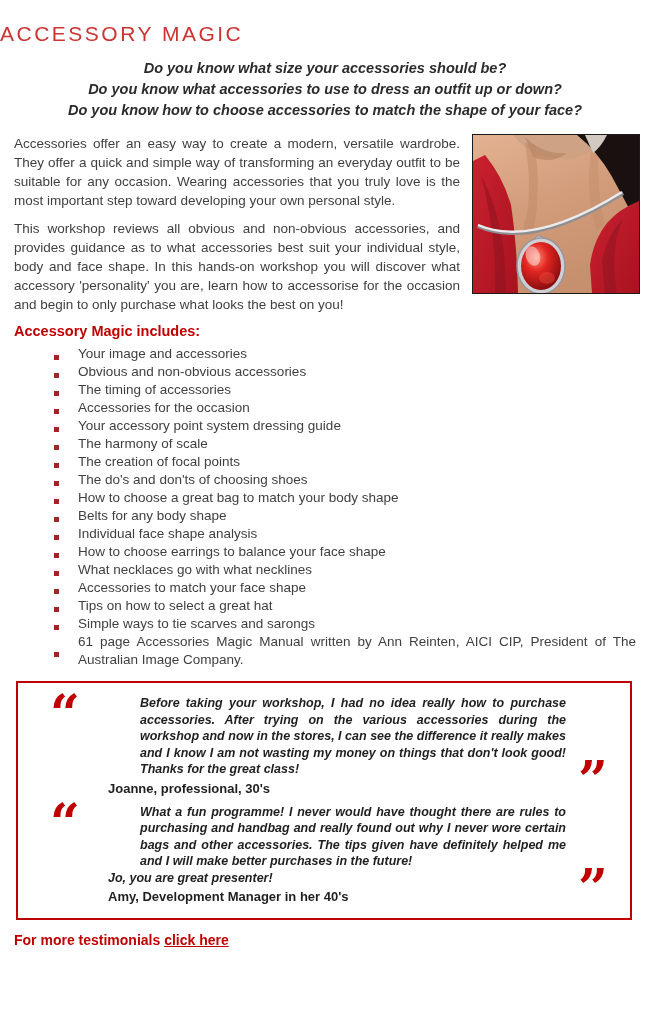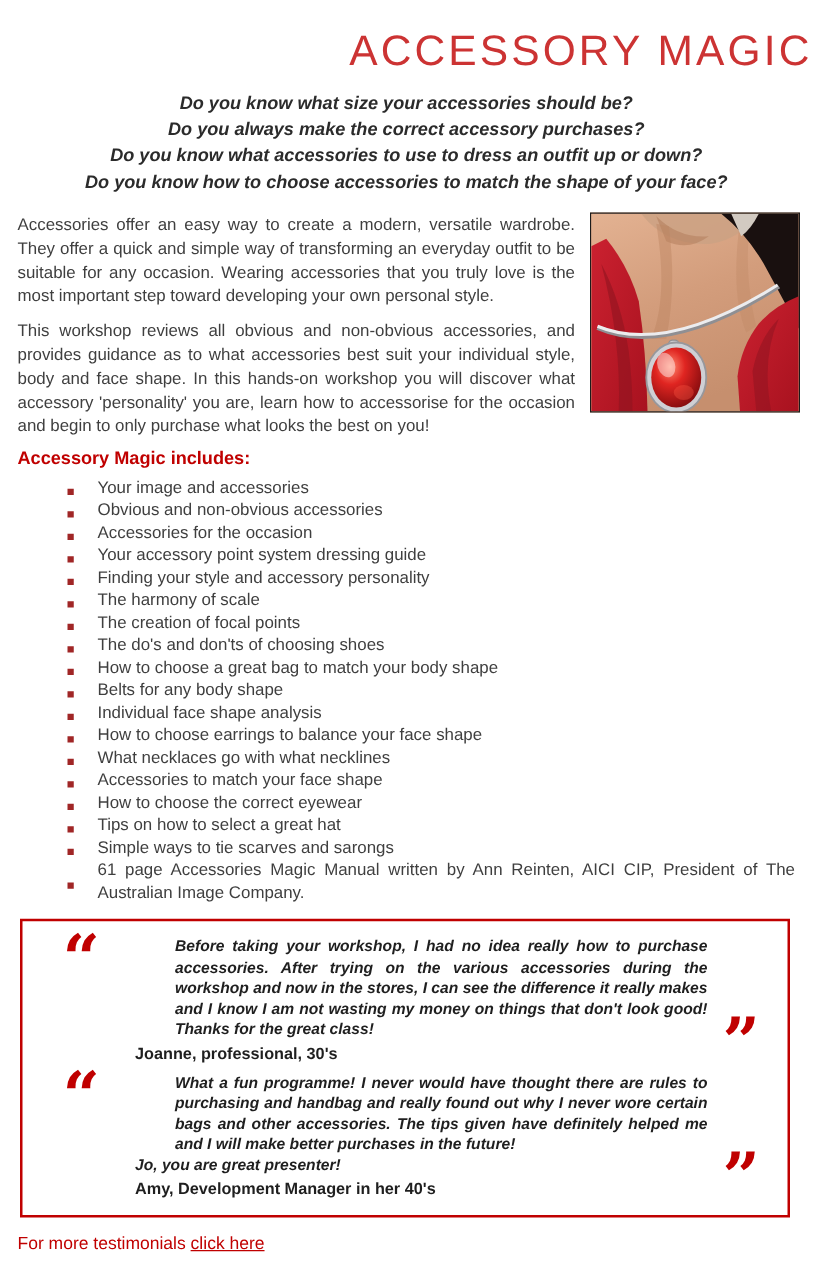--- a/index.html
+++ b/index.html
@@ -4,22 +4,22 @@
 <style>
   html,body{margin:0;padding:0;background:#ffffff;}
   body{
     width:650px;height:1026px;overflow:hidden;
     font-family:"Liberation Sans",sans-serif;
     -webkit-font-smoothing:antialiased;
   }
   .page{position:relative;width:650px;height:1026px;background:#fff;}
 
   .title{
-    margin:22px 0 0;text-align:right;
-    font-size:34px;font-weight:400;letter-spacing:2.5px;
+    margin:22px 0 0;text-align:left;
+    font-size:21px;font-weight:400;letter-spacing:2.5px;
     color:var(--c-title,#cc3333);
   }
 
   .questions{margin-top:12px;}
   .q-line{
     text-align:center;font-size:14.5px;font-weight:700;font-style:italic;
     line-height:21px;color:#2b2b2b;
   }
 
   .content{margin:13px 10px 0 14px;}
@@ -67,33 +67,32 @@
   }
   .t-line2{
     font-style:italic;font-weight:700;font-size:12.5px;line-height:16.5px;
     color:#1f1f1f;
   }
   .t-attr{
     margin-top:3px;text-align:left;padding-right:6px;
     font-weight:700;font-size:13px;color:#1f1f1f;
   }
 
-  .footer{margin:12px 0 0 14px;font-size:14px;font-weight:400;color:var(--c-accent,#c00000);}
+  .footer{margin:12px 0 0 14px;font-size:14px;font-weight:700;color:var(--c-accent,#c00000);}
   .footer a{color:var(--c-accent,#c00000);text-decoration:underline;cursor:pointer;}
 </style>
 </head>
 <body>
 
 <div class="page">
 
   <div class="title">ACCESSORY MAGIC</div>
 
   <div class="questions">
     <div class="q-line">Do you know what size your accessories should be?</div>
-    <div class="q-line">Do you always make the correct accessory purchases?</div>
     <div class="q-line">Do you know what accessories to use to dress an outfit up or down?</div>
     <div class="q-line">Do you know how to choose accessories to match the shape of your face?</div>
   </div>
 
   <div class="content">
     <div class="photo-wrap" title="Woman in a red top wearing a silver choker necklace with a large red oval pendant">
       <svg width="166" height="158" viewBox="0 0 166 158" xmlns="http://www.w3.org/2000/svg">
         <defs>
           <linearGradient id="skin" x1="0" y1="0" x2="0.4" y2="1">
             <stop offset="0" stop-color="#e3b292"></stop>
@@ -148,32 +147,32 @@
       <li>
           <span class="sq"></span>
           <span class="li-label">Your image and accessories</span>
         </li>
       <li>
           <span class="sq"></span>
           <span class="li-label">Obvious and non-obvious accessories</span>
         </li>
       <li>
           <span class="sq"></span>
+          <span class="li-label">The timing of accessories</span>
+        </li>
+      <li>
+          <span class="sq"></span>
           <span class="li-label">Accessories for the occasion</span>
         </li>
       <li>
           <span class="sq"></span>
           <span class="li-label">Your accessory point system dressing guide</span>
         </li>
       <li>
           <span class="sq"></span>
-          <span class="li-label">Finding your style and accessory personality</span>
-        </li>
-      <li>
-          <span class="sq"></span>
           <span class="li-label">The harmony of scale</span>
         </li>
       <li>
           <span class="sq"></span>
           <span class="li-label">The creation of focal points</span>
         </li>
       <li>
           <span class="sq"></span>
           <span class="li-label">The do's and don'ts of choosing shoes</span>
         </li>
@@ -193,24 +192,20 @@
           <span class="sq"></span>
           <span class="li-label">How to choose earrings to balance your face shape</span>
         </li>
       <li>
           <span class="sq"></span>
           <span class="li-label">What necklaces go with what necklines</span>
         </li>
       <li>
           <span class="sq"></span>
           <span class="li-label">Accessories to match your face shape</span>
-        </li>
-      <li>
-          <span class="sq"></span>
-          <span class="li-label">How to choose the correct eyewear</span>
         </li>
       <li>
           <span class="sq"></span>
           <span class="li-label">Tips on how to select a great hat</span>
         </li>
       <li>
           <span class="sq"></span>
           <span class="li-label">Simple ways to tie scarves and sarongs</span>
         </li>
       <li class="wide">

